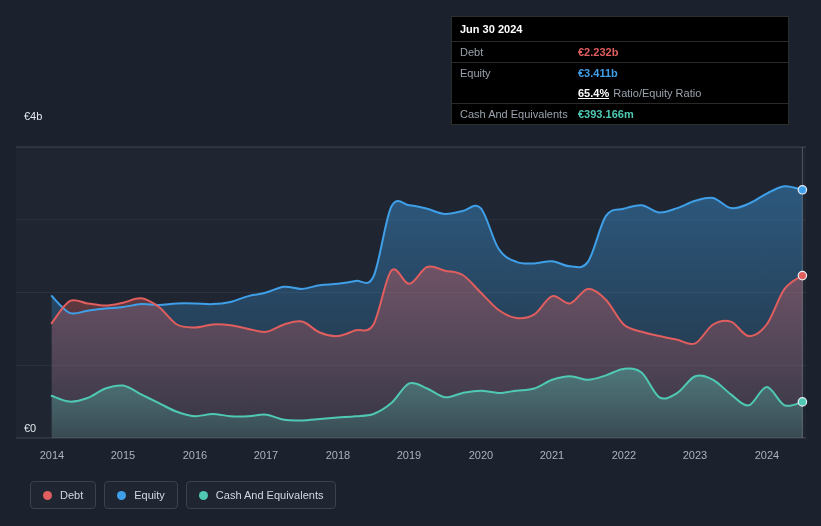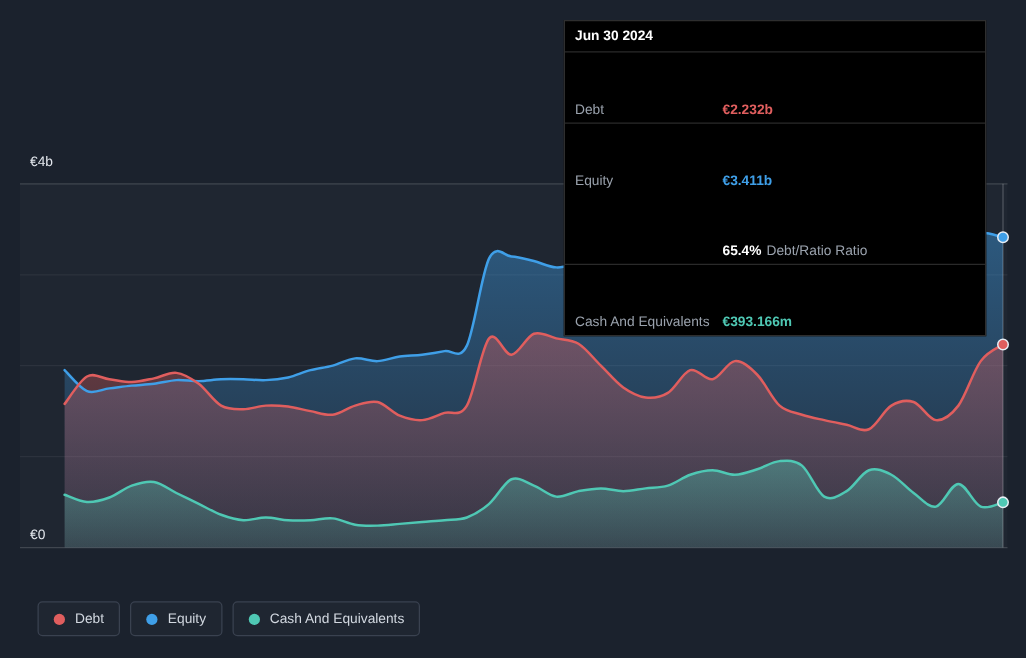--- a/index.html
+++ b/index.html
@@ -5,21 +5,21 @@
   html,body{margin:0;padding:0;}
   body{
     width:821px;height:526px;overflow:hidden;
     background:#1b222d;
     font-family:"Liberation Sans", sans-serif;
   }
   #app{position:relative;width:821px;height:526px;background:#1b222d;}
   #chart-svg{position:absolute;left:0;top:0;}
 
   .y-label{position:absolute;left:24px;font-size:11px;color:#e4e8ee;}
-  #ylabel-top{top:124px;}
+  #ylabel-top{top:110px;}
   #ylabel-bottom{top:422px;}
 
   #x-axis-labels{position:absolute;top:449px;left:0;width:821px;height:14px;}
   .x-tick{position:absolute;width:48px;text-align:center;font-size:11px;color:#a9b2bf;}
 
   #legend{position:absolute;left:30px;top:481px;display:flex;gap:8px;}
   .pill{
     display:flex;align-items:center;gap:8px;padding:7px 12px;
     border:1px solid #3a4250;border-radius:4px;
     background:rgba(255,255,255,0.02);cursor:pointer;
@@ -30,25 +30,25 @@
   .tooltip{
     position:absolute;left:451px;top:16px;width:338px;box-sizing:border-box;
     background:#000;border:1px solid #2e2e2e;z-index:5;
   }
   .tt-header{
     font-size:11px;font-weight:bold;color:#ffffff;
     padding:6px 8px;border-bottom:1px solid #2a2a2a;
   }
   .tt-row{display:flex;align-items:baseline;padding:3px 8px;font-size:11px;line-height:14px;}
   .tt-label{flex:0 0 118px;color:#9aa2ad;font-weight:normal;}
-  .tt-value{font-weight:bold;margin-top:36px;}
+  .tt-value{font-weight:bold;}
   .tt-border-bottom{border-bottom:1px solid #2a2a2a;}
   .tt-border-top{border-top:1px solid #2a2a2a;}
   .tt-muted{color:#9aa2ad;font-weight:normal;margin-left:4px;}
-  .tt-white{color:#ffffff;}
+  .tt-white{color:#ffffff;text-decoration:underline;}
 </style>
 </head>
 <body>
 
 <div id="app">
 
   <svg id="chart-svg" width="821" height="526">
       <defs>
         <linearGradient id="grad1" x1="0" y1="0" x2="0" y2="1">
           <stop offset="0%" stop-color="rgba(63,159,232,0.42)"></stop>
@@ -77,38 +77,51 @@
       <path d="M51.7,395.8C54.7,396.8 63.7,401.3 69.6,401.6C75.6,402.0 81.5,400.2 87.5,398.0C93.5,395.8 99.4,390.6 105.4,388.5C111.3,386.5 117.3,384.6 123.2,385.6C129.2,386.6 135.2,391.4 141.1,394.4C147.1,397.3 153.0,400.2 159.0,403.1C164.9,406.0 170.9,409.6 176.9,411.8C182.8,414.0 188.8,415.8 194.7,416.2C200.7,416.5 206.6,414.0 212.6,414.0C218.6,414.0 224.5,415.8 230.5,416.2C236.4,416.5 242.4,416.4 248.4,416.2C254.3,415.9 260.3,414.1 266.2,414.7C272.2,415.3 278.1,418.8 284.1,419.8C290.1,420.8 296.0,420.7 302.0,420.5C307.9,420.4 313.9,419.6 319.8,419.1C325.8,418.6 331.8,418.1 337.7,417.6C343.7,417.1 349.6,416.8 355.6,416.2C361.6,415.6 367.5,416.2 373.5,414.0C379.4,411.8 385.4,408.2 391.3,403.1C397.3,398.0 403.3,385.9 409.2,383.4C415.2,381.0 421.1,386.2 427.1,388.5C433.0,390.8 439.0,396.5 445.0,397.3C450.9,398.0 456.9,394.0 462.8,392.9C468.8,391.8 474.7,390.7 480.7,390.7C486.7,390.7 492.6,392.9 498.6,392.9C504.5,392.9 510.5,391.4 516.5,390.7C522.4,390.0 528.4,390.3 534.3,388.5C540.3,386.7 546.2,381.9 552.2,379.8C558.2,377.7 564.1,376.2 570.1,376.2C576.0,376.2 582.0,379.9 587.9,379.8C593.9,379.7 599.9,377.3 605.8,375.4C611.8,373.6 617.7,369.4 623.7,368.9C629.7,368.4 635.6,367.8 641.6,372.5C647.5,377.3 653.5,393.9 659.4,397.3C665.4,400.7 671.4,396.4 677.3,392.9C683.3,389.4 689.2,378.3 695.2,376.2C701.1,374.0 707.1,376.8 713.1,379.8C719.0,382.8 725.0,390.1 730.9,394.4C736.9,398.6 742.8,406.5 748.8,405.3C754.8,404.0 760.7,387.1 766.7,387.1C772.6,387.1 778.6,402.8 784.6,405.3C790.5,407.7 799.4,402.5 802.4,401.9" fill="none" stroke="#4fc8b4" stroke-width="2" stroke-linejoin="round" stroke-linecap="round"></path>
       <line x1="802.4" x2="802.4" y1="147" y2="438" stroke="rgba(255,255,255,0.22)" stroke-width="1"></line>
       <circle cx="802.4" cy="275.6" r="4.2" fill="#e05e5e" stroke="#e8eef5" stroke-width="1.2"></circle>
       <circle cx="802.4" cy="189.8" r="4.2" fill="#3f9fe8" stroke="#e8eef5" stroke-width="1.2"></circle>
       <circle cx="802.4" cy="401.9" r="4.2" fill="#4fc8b4" stroke="#e8eef5" stroke-width="1.2"></circle>
     </svg>
 
   <div class="y-label" id="ylabel-top">€4b</div>
   <div class="y-label" id="ylabel-bottom">€0</div>
 
+  <div id="x-axis-labels">
+      <span class="x-tick" style="left: 28px;">2014</span>
+      <span class="x-tick" style="left: 99px;">2015</span>
+      <span class="x-tick" style="left: 171px;">2016</span>
+      <span class="x-tick" style="left: 242px;">2017</span>
+      <span class="x-tick" style="left: 314px;">2018</span>
+      <span class="x-tick" style="left: 385px;">2019</span>
+      <span class="x-tick" style="left: 457px;">2020</span>
+      <span class="x-tick" style="left: 528px;">2021</span>
+      <span class="x-tick" style="left: 600px;">2022</span>
+      <span class="x-tick" style="left: 671px;">2023</span>
+      <span class="x-tick" style="left: 743px;">2024</span>
+    </div>
 
   <div class="tooltip">
     <div class="tt-header">Jun 30 2024</div>
 
     <div class="tt-row tt-border-bottom">
       <span class="tt-label">Debt</span>
       <span class="tt-value" style="color: rgb(224, 94, 94);">€2.232b</span>
     </div>
 
     <div class="tt-row">
       <span class="tt-label">Equity</span>
       <span class="tt-value" style="color: rgb(63, 159, 232); text-align: center;">€3.411b</span>
     </div>
 
     <div class="tt-row">
       <span class="tt-label"></span>
       <span class="tt-value">
-        <span class="tt-white">65.4%</span><span class="tt-muted">Debt/Ratio Ratio</span>
+        <span class="tt-white">65.4%</span><span class="tt-muted">Ratio/Equity Ratio</span>
       </span>
     </div>
 
     <div class="tt-row tt-border-top">
       <span class="tt-label">Cash And Equivalents</span>
       <span class="tt-value" style="color: rgb(79, 200, 180);">€393.166m</span>
     </div>
   </div>
 
   <div id="legend">

